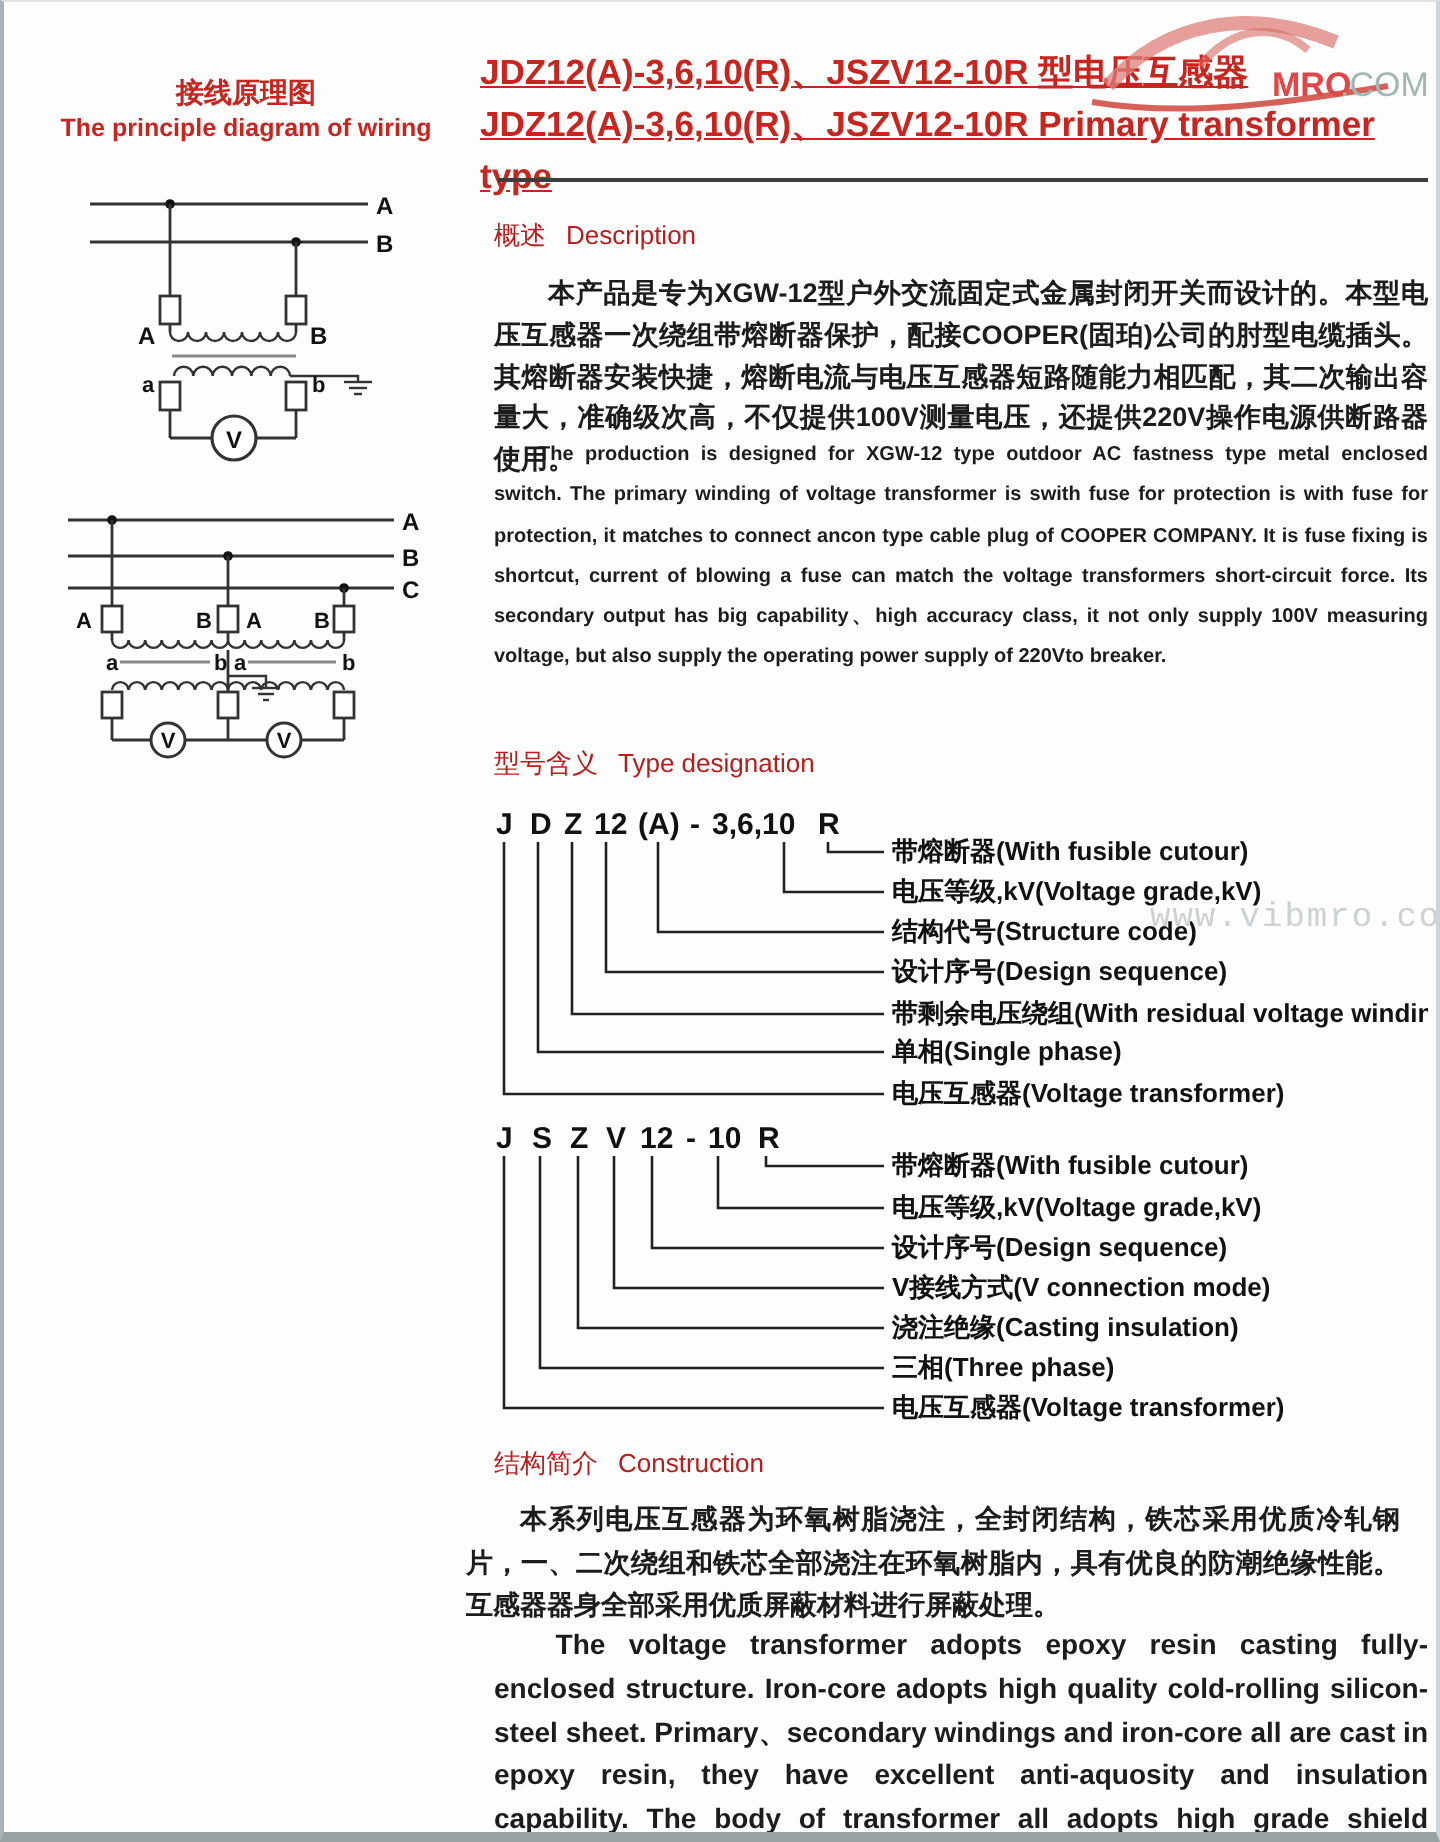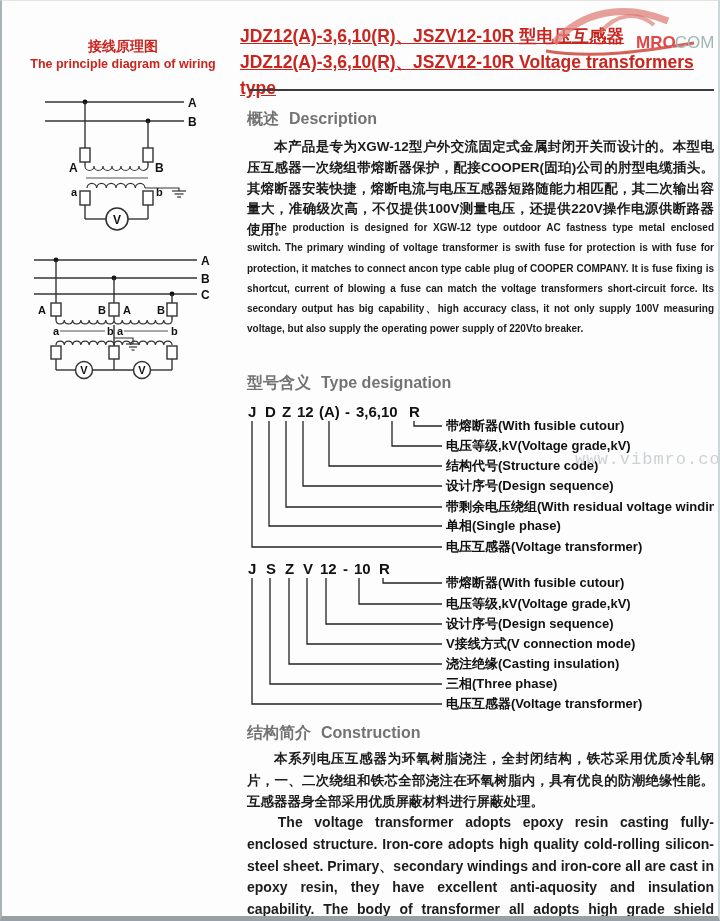--- a/index.html
+++ b/index.html
@@ -11,21 +11,21 @@
     font-family:"Liberation Sans","DejaVu Sans",sans-serif;
     color:#1c1c1c;
     padding-left:13px;
   }
   .abs{position:absolute;}
   .main-title{left:238px;top:22px;width:478px;font-size:17.5px;font-weight:bold;line-height:26px;color:#c9241e;text-decoration:underline;}
   .divider{left:247px;top:88px;width:465px;height:2px;background:#3c3c3c;}
   .wiring-title{left:28px;top:36px;width:186px;text-align:center;color:#c9241e;font-weight:bold;}
   .wiring-title .cn{font-size:14px;line-height:19px;}
   .wiring-title .en{font-size:12.5px;line-height:17px;}
-  .sec-head{font-size:16px;font-weight:bold;color:#737373;}
+  .sec-head{font-size:13px;font-weight:normal;color:#b91c1c;}
   .sec-head .gap{display:inline-block;width:10px;}
   .para{width:467px;text-align:justify;font-weight:bold;}
   .para-cn{font-size:13.5px;line-height:20.8px;text-indent:2em;}
   .para-en{font-size:10px;line-height:20.3px;text-indent:2.2em;}
   .cons-cn{font-size:13.5px;line-height:21.5px;text-indent:2em;}
   .cons-en{font-size:14px;line-height:21.8px;text-indent:2.2em;}
   .watermark{left:573px;top:449px;font-size:17px;color:#ccd1d3;letter-spacing:1px;font-weight:normal;font-family:Liberation Mono, monospace;}
   svg text{font-family:"Liberation Sans","DejaVu Sans",sans-serif;}
   .diag-label{font-size:12px;font-weight:bold;fill:#111;}
   .diag-label-sm{font-size:11px;font-weight:bold;fill:#111;}
@@ -147,21 +147,21 @@
       <line class="wire" x1="148" y1="369" x2="170" y2="369"></line>
       <circle cx="82" cy="369" r="8.5" fill="#fff" stroke="#333" stroke-width="1.5"></circle>
       <circle cx="140" cy="369" r="8.5" fill="#fff" stroke="#333" stroke-width="1.5"></circle>
       <text class="diag-label-sm" x="82" y="373" text-anchor="middle">V</text>
       <text class="diag-label-sm" x="140" y="373" text-anchor="middle">V</text>
     </g>
   </svg>
 
   <div class="abs main-title">
     <div>JDZ12(A)-3,6,10(R)、JSZV12-10R 型电压互感器</div>
-    <div>JDZ12(A)-3,6,10(R)、JSZV12-10R Voltage transformers type</div>
+    <div>JDZ12(A)-3,6,10(R)、JSZV12-10R Primary transformer type</div>
   </div>
 
   <svg class="abs" style="left:540px;top:0;" width="180" height="60" viewBox="0 0 180 60">
     <path d="M12,42 C40,10 82,2 126,20" fill="none" stroke="#dd7f78" stroke-width="7" opacity="0.75"></path>
     <path d="M58,32 C74,12 96,10 112,24" fill="none" stroke="#d96a62" stroke-width="4" opacity="0.6"></path>
     <path d="M4,50 C52,58 104,50 152,42" fill="none" stroke="#cc3a30" stroke-width="3" opacity="0.8"></path>
     <text x="94" y="47" font-size="17" font-weight="bold" fill="#e04848">MRO</text>
     <text x="128" y="47" font-size="17" fill="#9fb6b2" font-family="Liberation Serif, DejaVu Serif, serif">.COM</text>
   </svg>
 
@@ -235,18 +235,18 @@
       <text class="tree-label" x="444" y="647">V接线方式(V connection mode)</text>
       <text class="tree-label" x="444" y="667">浇注绝缘(Casting insulation)</text>
       <text class="tree-label" x="444" y="687">三相(Three phase)</text>
       <text class="tree-label" x="444" y="707">电压互感器(Voltage transformer)</text>
     </g>
   </svg>
 
   <div class="abs sec-head" style="left:245px;top:722px;">
     <span>结构简介</span><span class="gap"></span><span>Construction</span>
   </div>
-  <div class="abs para cons-cn" style="left:245px;top:748px;font-family:Liberation Mono, monospace;">本系列电压互感器为环氧树脂浇注，全封闭结构，铁芯采用优质冷轧钢片，一、二次绕组和铁芯全部浇注在环氧树脂内，具有优良的防潮绝缘性能。互感器器身全部采用优质屏蔽材料进行屏蔽处理。</div>
+  <div class="abs para cons-cn" style="left:231px;top:748px;">本系列电压互感器为环氧树脂浇注，全封闭结构，铁芯采用优质冷轧钢片，一、二次绕组和铁芯全部浇注在环氧树脂内，具有优良的防潮绝缘性能。互感器器身全部采用优质屏蔽材料进行屏蔽处理。</div>
   <div class="abs para cons-en" style="left:245px;top:811px;">The voltage transformer adopts epoxy resin casting fully-enclosed structure. Iron-core adopts high quality cold-rolling silicon-steel sheet. Primary、secondary windings and iron-core all are cast in epoxy resin, they have excellent anti-aquosity and insulation capability. The body of transformer all adopts high grade shield material to deal with shield.</div>
 
   <div class="abs watermark">www.vibmro.com</div>
 
 </div>
 
 </body></html>

